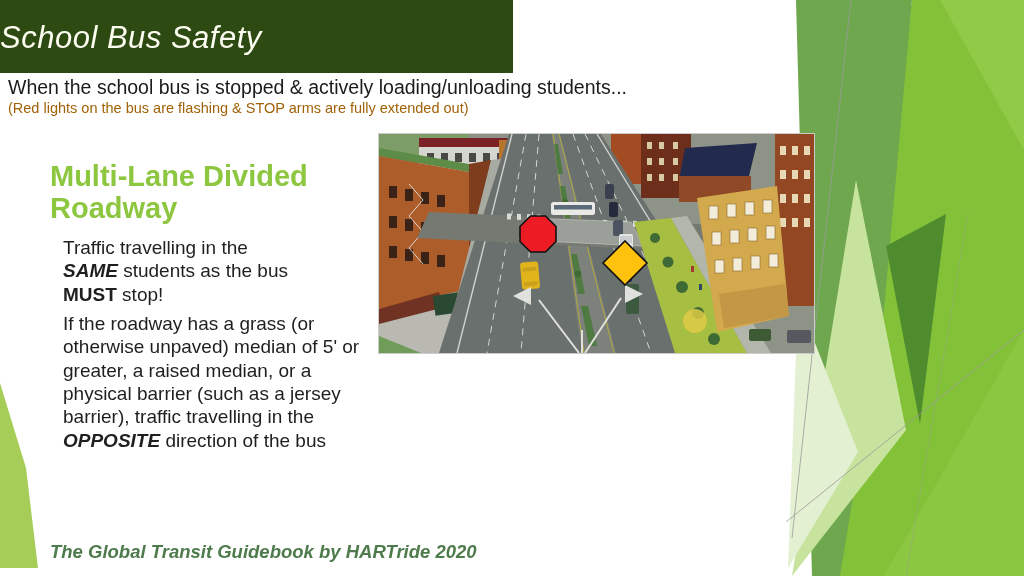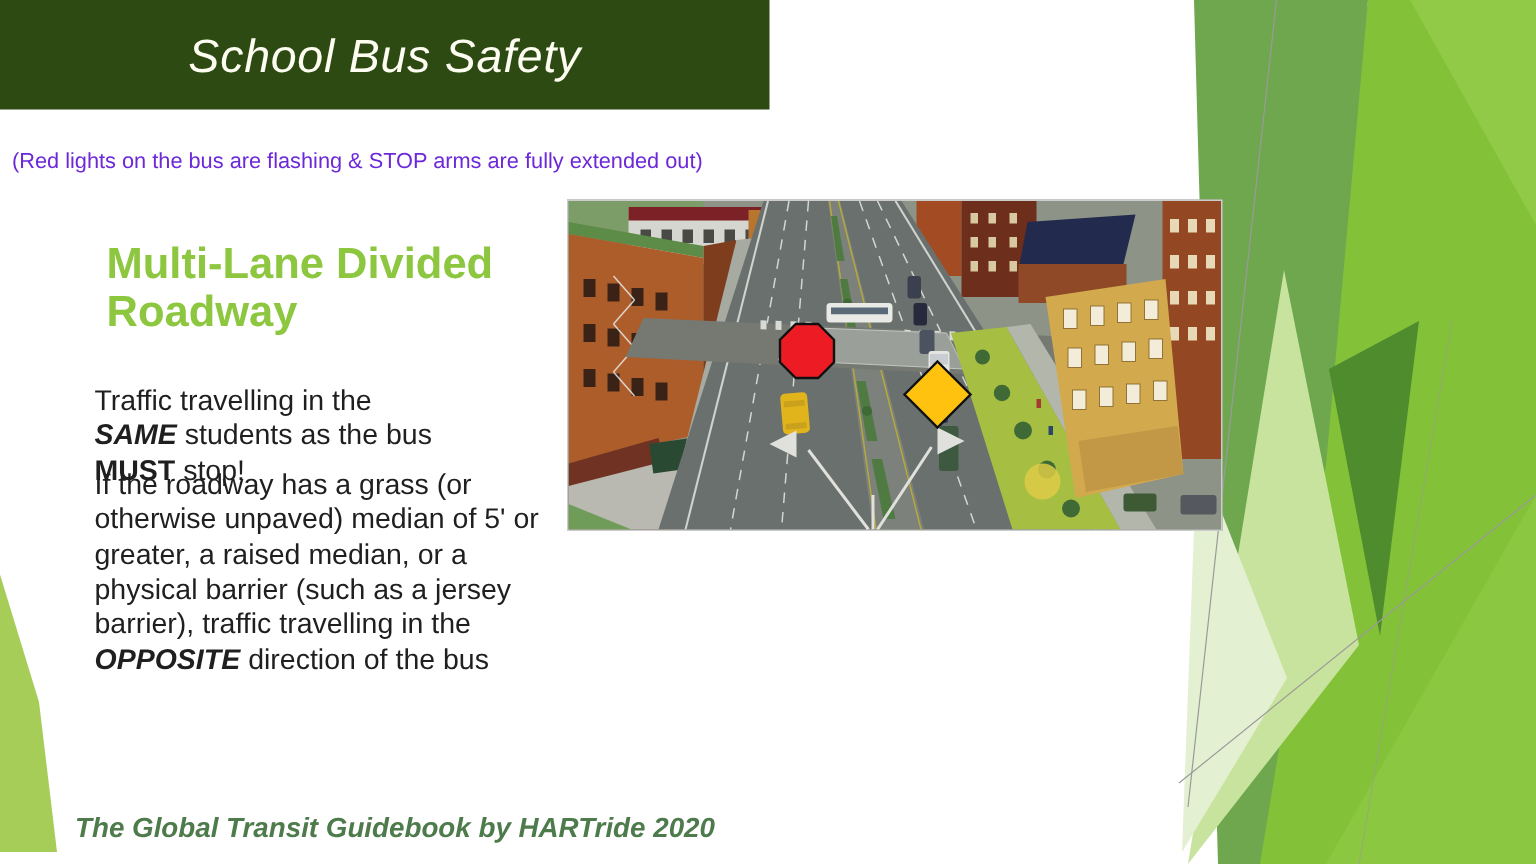--- a/index.html
+++ b/index.html
@@ -3,44 +3,44 @@
 <meta charset="utf-8">
 <style>
   html,body{margin:0;padding:0;background:#ffffff;}
   .slide{
     position:relative;width:1024px;height:576px;overflow:hidden;
     background:#ffffff;font-family:"Liberation Sans",sans-serif;
   }
   .bg{position:absolute;left:0;top:0;width:1024px;height:576px;z-index:0;}
   .titlebar{
     position:absolute;left:0;top:0;width:513px;height:73px;
-    background:#2d4a12;z-index:2;display:flex;align-items:center;justify-content:center;
+    background:#2d4a12;z-index:2;display:flex;align-items:center;justify-content:flex-start;
   }
   .title{
     color:#fdfdf2;font-style:italic;font-size:31px;letter-spacing:.5px;
     padding-top:2px;
   }
   .intro{
     position:absolute;left:8px;top:76px;width:640px;z-index:2;
     font-size:19.5px;color:#1b1b1b;
   }
   .intro-note{
     position:absolute;left:8px;top:100px;width:640px;z-index:2;
-    font-size:14.5px;color:#6d28d9;
+    font-size:14.5px;color:#a16207;
   }
   .heading{
-    position:absolute;left:71px;top:160px;width:330px;z-index:2;
+    position:absolute;left:50px;top:160px;width:330px;z-index:2;
     color:#8dc63f;font-size:29px;line-height:1.12;font-weight:700;
     white-space:pre-line;letter-spacing:0px;
   }
   .para{
     position:absolute;left:63px;width:322px;z-index:2;
     font-size:19px;line-height:1.23;color:#1f1f1f;white-space:pre-line;
   }
-  .para1{top:236px;margin-top:20px;}
+  .para1{top:236px;}
   .para2{top:312px;}
   .figure{
     position:absolute;left:378px;top:133px;width:435px;height:219px;z-index:3;
     border:1px solid #cccccc;background:#8e9387;
   }
   .figure svg{display:block;width:435px;height:219px;}
   .footer{
     position:absolute;left:50px;top:541px;z-index:2;
     color:#4e7b4b;font-size:18.5px;font-style:italic;font-weight:600;
   }
@@ -63,20 +63,21 @@
       <line x1="1024" y1="330" x2="786" y2="522" stroke="#9a9a9a" stroke-width="0.8"></line>
       <line x1="968" y1="214" x2="906" y2="576" stroke="#9a9a9a" stroke-width="0.7" opacity="0.6"></line>
     </g>
     <polygon points="0,383 26,468 38,568 0,568" fill="#a5cd57"></polygon>
   </svg>
 
   <div class="titlebar">
     <div class="title">School Bus Safety</div>
   </div>
 
+  <div class="intro">When the school bus is stopped &amp; actively loading/unloading students...</div>
   <div class="intro-note">(Red lights on the bus are flashing &amp; STOP arms are fully extended out)</div>
 
   <div class="heading">Multi-Lane Divided
 Roadway</div>
   <div class="para para1"><span>Traffic travelling in the
 </span><span style="font-weight: 700; font-style: italic;">SAME</span><span> students as the bus
 </span><span style="font-weight: 700;">MUST</span><span> stop!</span></div>
   <div class="para para2"><span>If the roadway has a grass (or
 otherwise unpaved) median of 5' or
 greater, a raised median, or a

